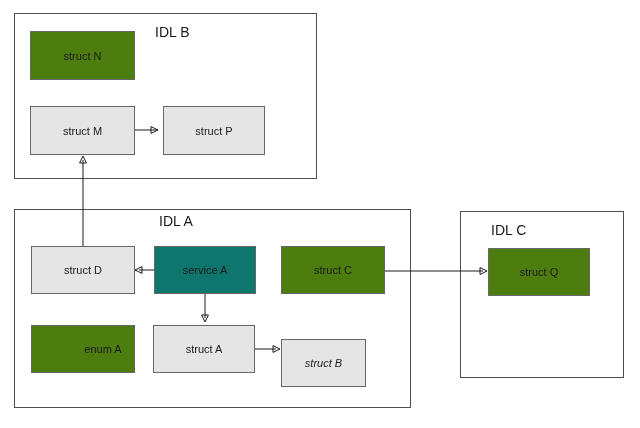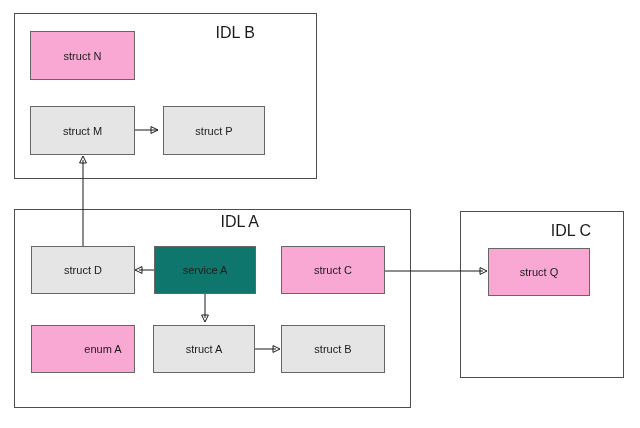--- a/index.html
+++ b/index.html
@@ -22,38 +22,38 @@
     height: 428px;
   }
   .container-box {
     position: absolute;
     background: #ffffff;
     border: 1px solid #4d4d4d;
     box-sizing: border-box;
   }
   .container-label {
     position: absolute;
-    font-size: 16px;
+    font-size: 14px;
     color: #1a1a1a;
-    text-align: right;
+    text-align: left;
     white-space: nowrap;
     line-height: 13px;
   }
   .node {
     position: absolute;
     border: 1px solid #666666;
     box-sizing: border-box;
     display: flex;
     align-items: center;
     justify-content: center;
     font-size: 11px;
     color: #1a1a1a;
     white-space: nowrap;
   }
-  .fill-white { background: #f9a8d4; }
+  .fill-white { background: #4d7c0f; }
   .fill-light { background: #e5e5e5; }
   .fill-dark  { background: #0f766e; }
 
   svg#edges {
     position: absolute;
     left: 0;
     top: 0;
     width: 640px;
     height: 428px;
     pointer-events: none;
@@ -80,21 +80,21 @@
 
 <div class="node fill-white" style="left:30px; top:31px; width:105px; height:49px;">struct N</div>
 <div class="node fill-light" style="left:30px; top:106px; width:105px; height:49px;">struct M</div>
 <div class="node fill-light" style="left:163px; top:106px; width:102px; height:49px;">struct P</div>
 
 <div class="node fill-light" style="left:31px; top:246px; width:104px; height:48px;">struct D</div>
 <div class="node fill-dark" style="left:154px; top:246px; width:102px; height:48px;">service A</div>
 <div class="node fill-white" style="left:281px; top:246px; width:104px; height:48px;text-align:right;">struct C</div>
 <div class="node fill-white" style="left:31px; top:325px; width:104px; height:48px;padding-left:40px;">enum A</div>
 <div class="node fill-light" style="left:153px; top:325px; width:102px; height:48px;">struct A</div>
-<div class="node fill-light" style="left:281px; top:325px; width:104px; height:48px;">struct B</div>
+<div class="node fill-light" style="left:281px; top:339px; width:85px; height:48px;font-style:italic;">struct B</div>
 
 <div class="node fill-white" style="left:488px; top:248px; width:102px; height:48px;">struct Q</div>
 
 <svg id="edges" viewBox="0 0 640 428">
 
   <g>
     <line x1="135" y1="130" x2="158" y2="130"></line>
     <path d="M158,130 L151,126.6 L151,133.4 Z" fill="#1a1a1a" stroke="none"></path>
   </g>
 

